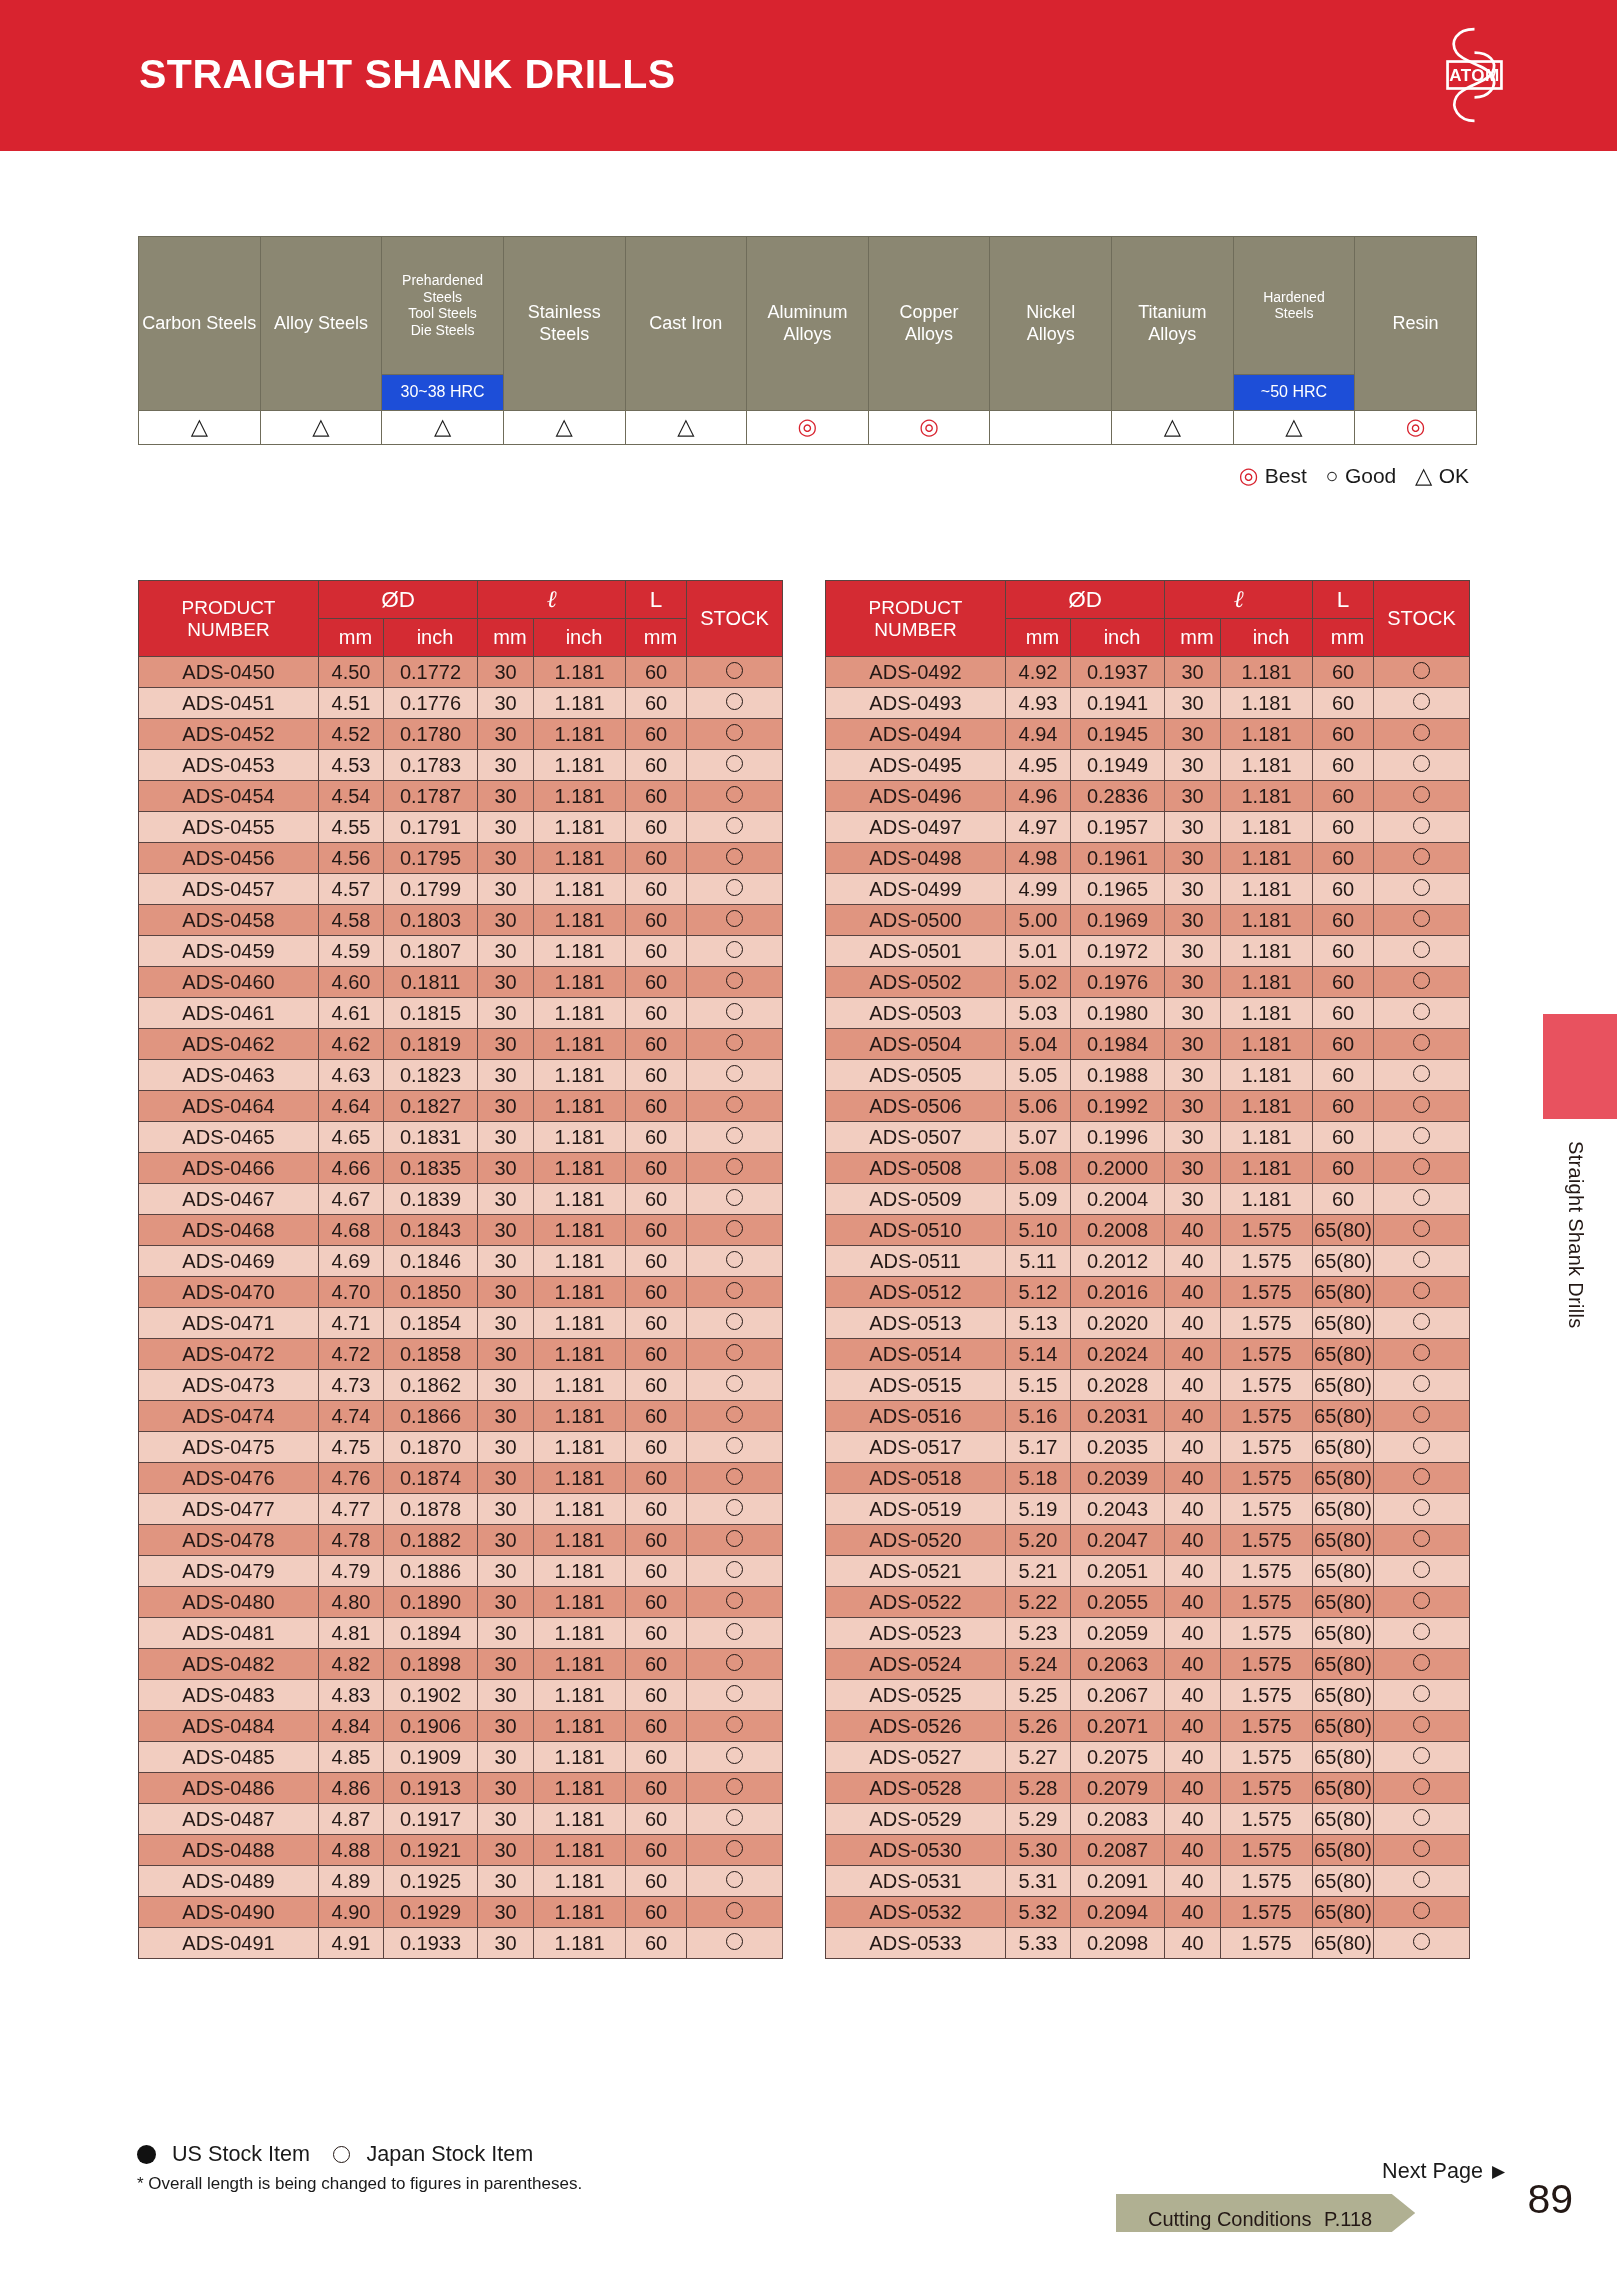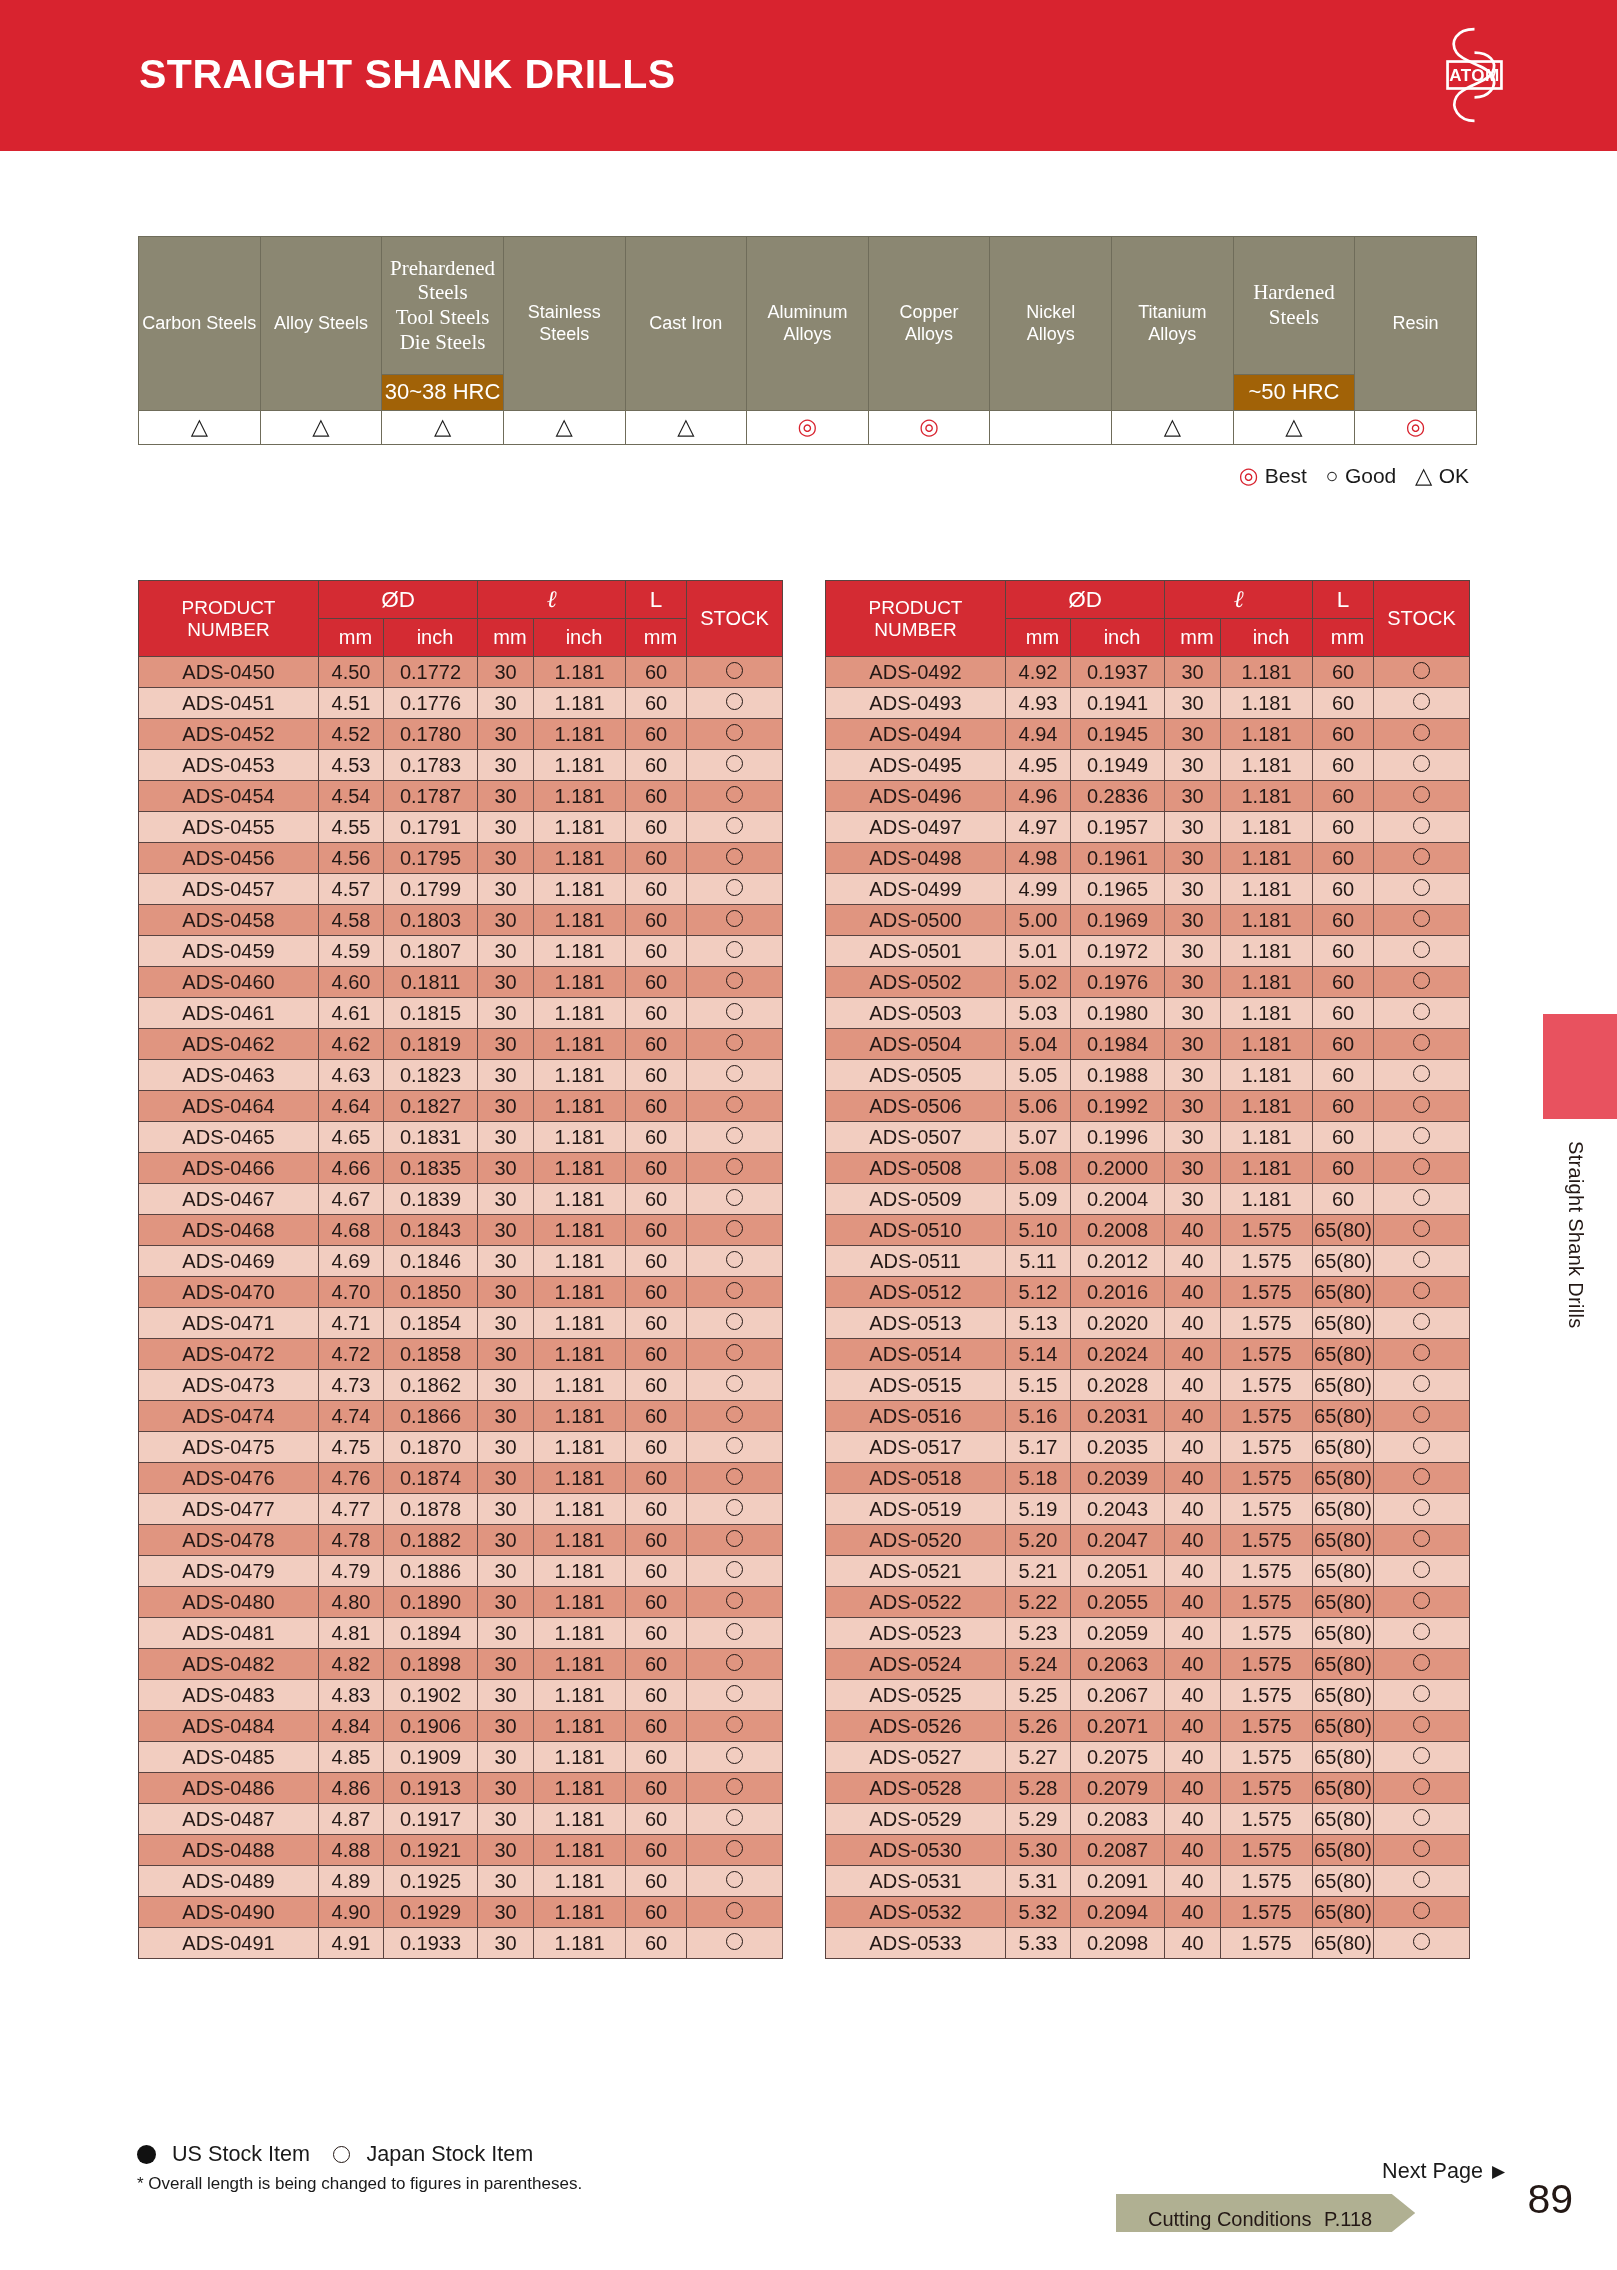--- a/index.html
+++ b/index.html
@@ -49,25 +49,25 @@
     line-height: 1.18;
     height: 137px;
     padding: 2.7px 1.8px;
   }
   .mat-head-tall { height: 173px; }
   .mat-nested { padding: 0; background: #8b8772; height: 173px; vertical-align: top; }
   .mat-nested-inner { width: 100%; height: 100%; border-collapse: collapse; }
   .mat-nested-inner td { border: 0; }
   .mat-nested-top {
     background: #8b8772; color: #fff; text-align: center; vertical-align: middle;
-    font-size: 21px; line-height: 1.18; height: 137px; font-family: Liberation Serif, serif;
+    font-size: 14px; line-height: 1.18; height: 137px;
   }
   .mat-nested-bot {
-    background: #a16207; color: #fff; text-align: center; vertical-align: middle;
-    font-size: 22px; height: 36px; border-top: 0.9px solid #6f6c5a !important;
+    background: #1d4ed8; color: #fff; text-align: center; vertical-align: middle;
+    font-size: 16px; height: 36px; border-top: 0.9px solid #6f6c5a !important;
   }
   .mat-rating {
     background: #ffffff; text-align: center; vertical-align: middle;
     height: 34px; font-size: 20px;
   }
   .sym { display: inline-block; line-height: 1; }
   .sym-best { color: #d8232f; font-size: 22.5px; }
   .sym-good { color: #1a1a1a; font-size: 21.6px; }
   .sym-ok   { color: #1a1a1a; font-size: 22.5px; }
 

